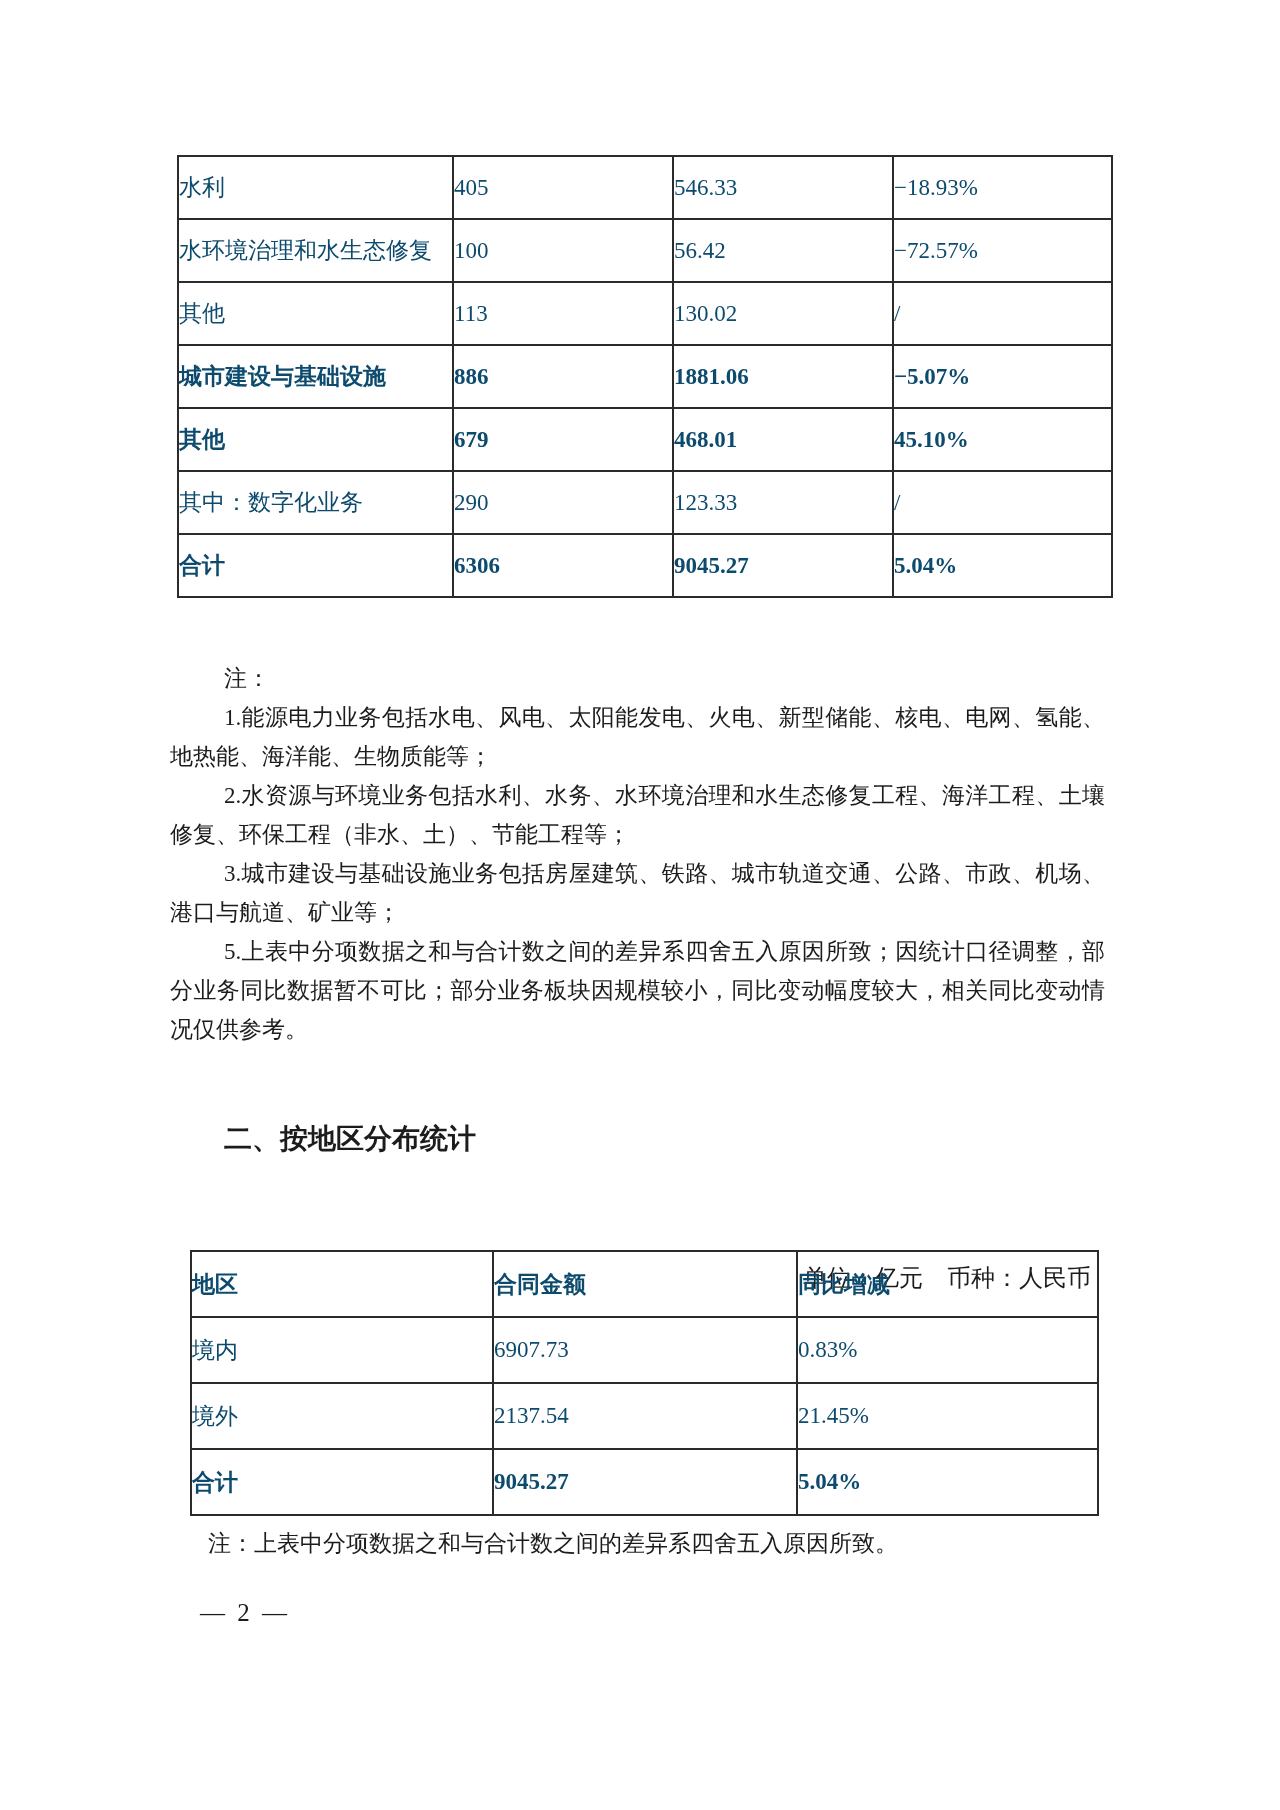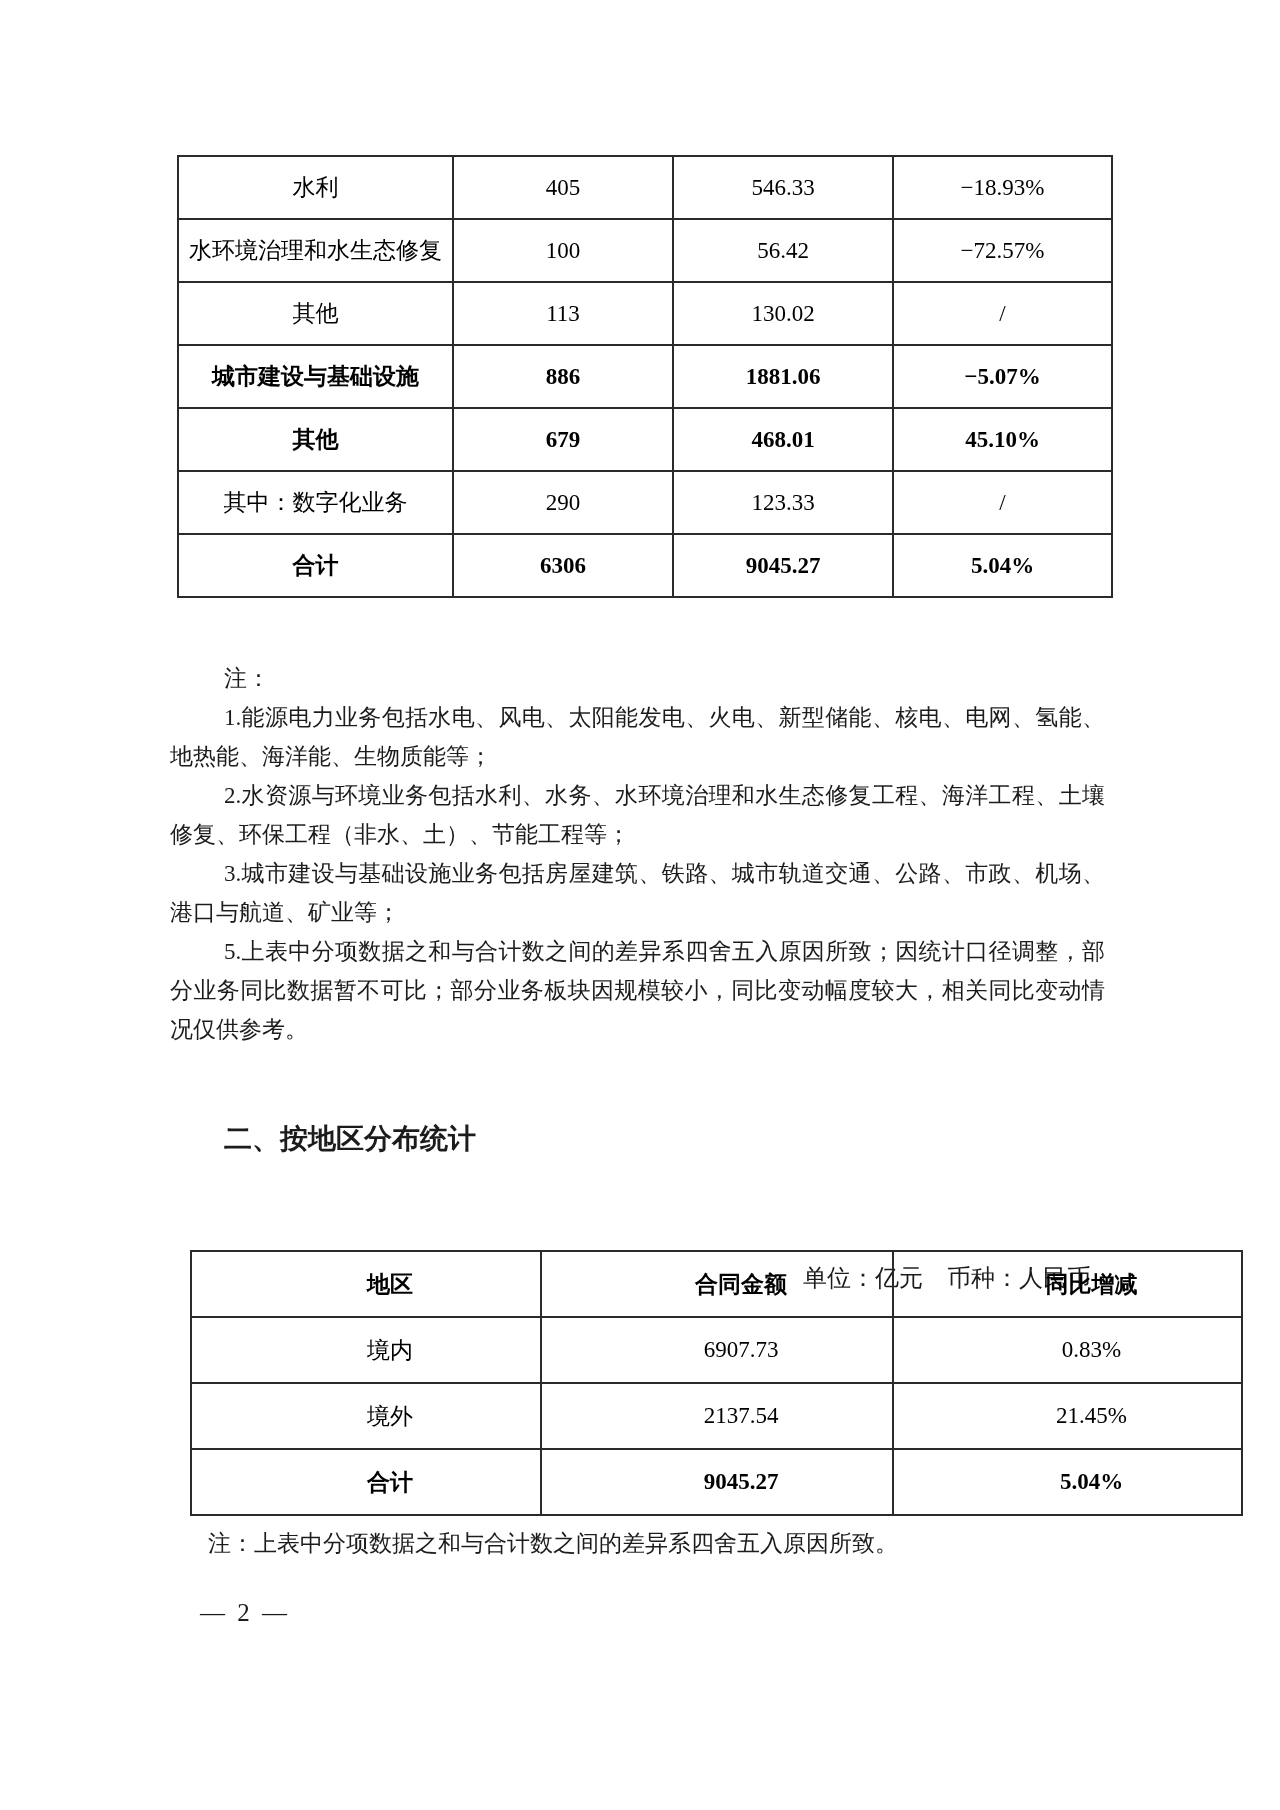--- a/index.html
+++ b/index.html
@@ -4,32 +4,32 @@
 <style>
   html,body{margin:0;padding:0;background:#ffffff;}
   body{
     width:1280px;height:1810px;position:relative;
     font-family:"Liberation Serif","DejaVu Serif",serif;
     color:#1c1c1c;
   }
   .page{position:absolute;left:0;top:0;width:1280px;height:1810px;background:#fff;overflow:hidden;}
 
   table{border-collapse:collapse;table-layout:fixed;}
-  td{border:2px solid #2b2b2b;text-align:center;vertical-align:middle;
-     font-size:23px;padding:0;color:#000000;}
+  td{border:2px solid #2b2b2b;text-align:left;vertical-align:middle;
+     font-size:23px;padding:0;color:#0c4a6e;}
 
   .t1{position:absolute;left:177px;top:155px;width:926px;}
   .t1 td{height:61px;}
   .t1 .c0{width:273px;}
   .t1 .c1{width:218px;}
   .t1 .c2{width:218px;}
   .t1 .c3{width:217px;}
 
   .t2{position:absolute;left:190px;top:1250px;width:901px;}
-  .t2 td{height:64px;padding-left:48px;}
+  .t2 td{height:64px;}
   .t2 .c0{width:300px;}
   .t2 .c1{width:302px;}
   .t2 .c2{width:299px;}
 
   tr.bold td{font-weight:bold;}
 
   .notes{position:absolute;left:170px;top:659px;width:935px;
          font-size:23px;line-height:39px;text-align:justify;}
   .notes p{margin:0;text-indent:54px;}
 

